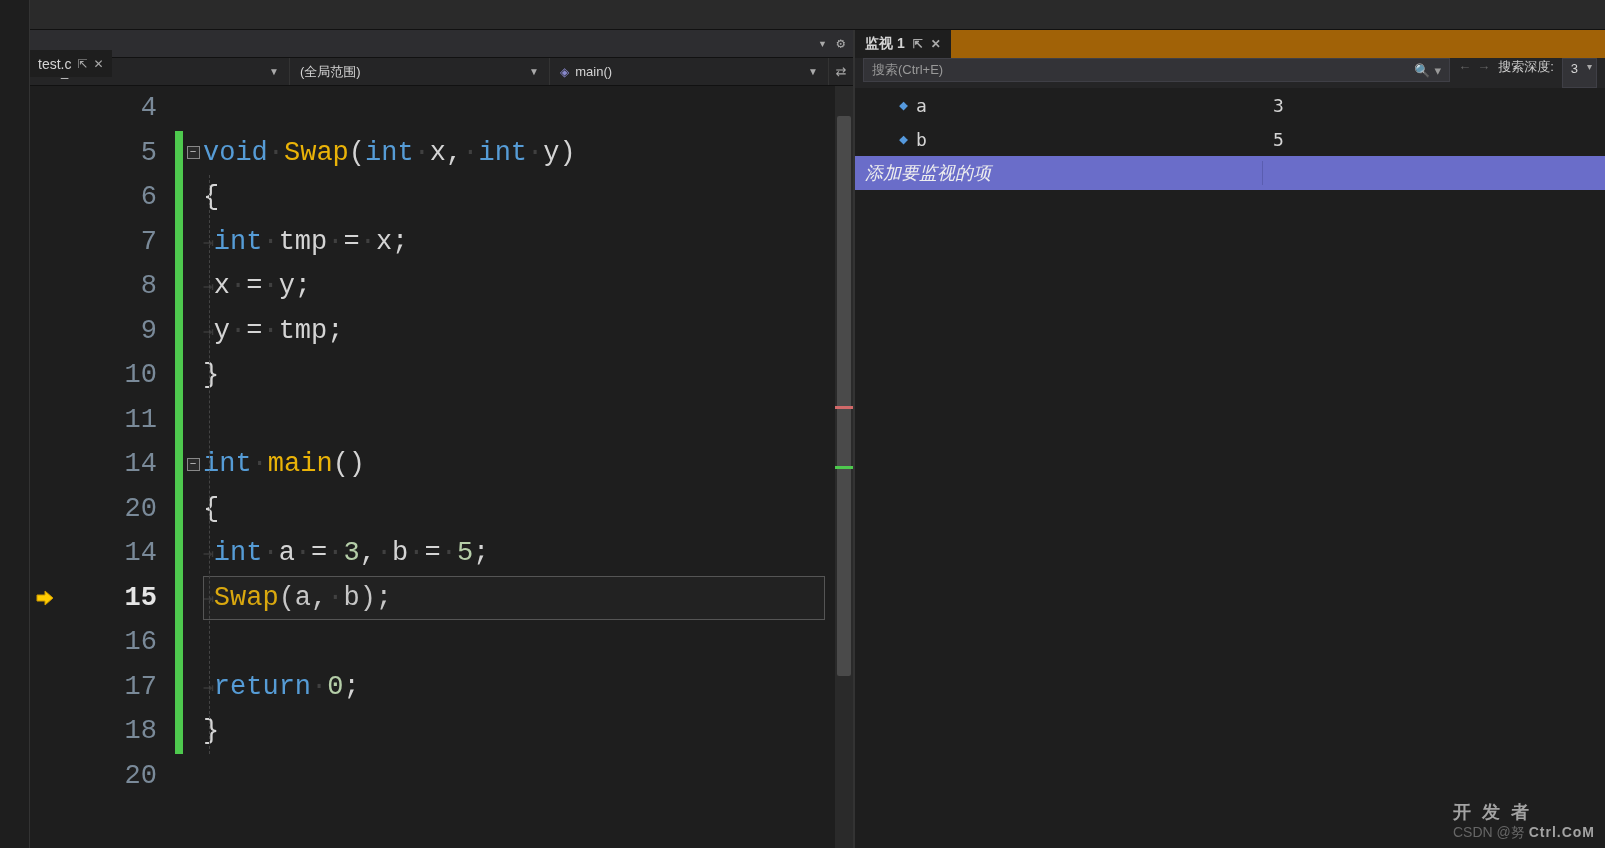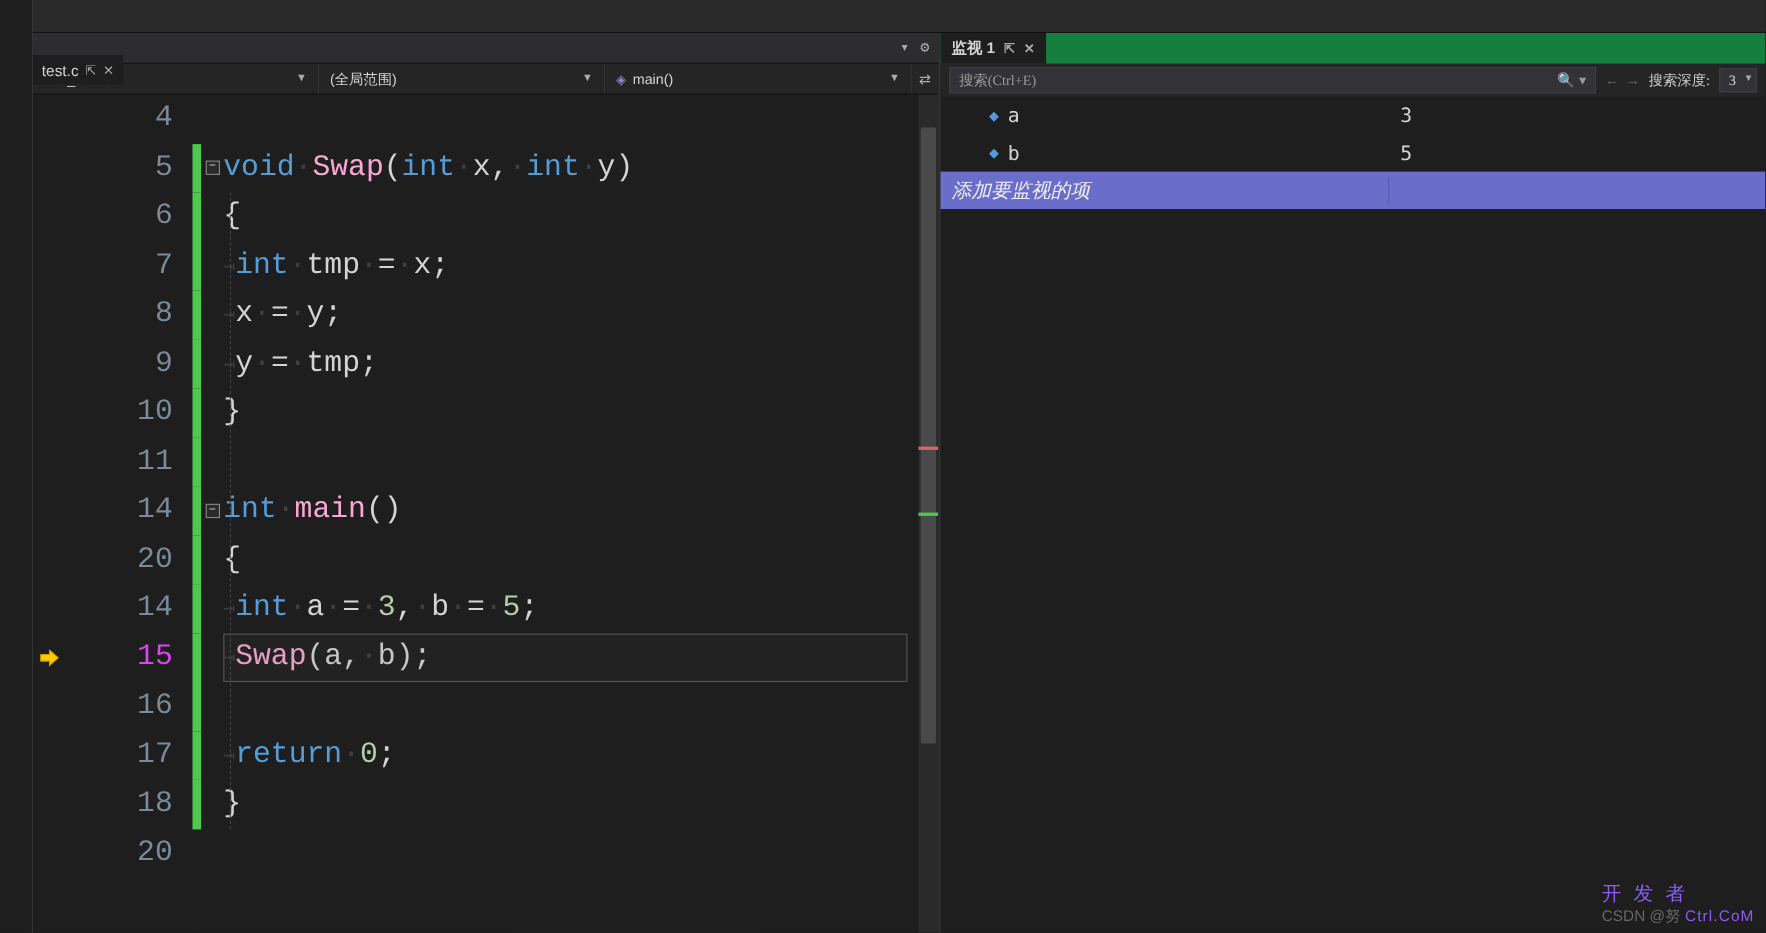--- a/index.html
+++ b/index.html
@@ -142,23 +142,23 @@
   position: relative;
   white-space: pre;
 }
 .line {
   height: 44.5px;
   display: flex;
   align-items: center;
   font-size: 27px;
 }
 .ln { font-size: 27px; }
-.ln.current { color: #d946ef; font-weight: normal; }
+.ln.current { color: #e5e5e5; font-weight: bold; }
 .kw { color: #569cd6; }
-.fn { color: #f9a8d4; text-align: center; }
+.fn { color: #eab308; text-align: center; }
 .ws { color: #404040; }
 .txt { color: #d4d4d4; }
 .num { color: #b5cea8; }
 .cur-line-box {
   position: absolute;
   border: 1px solid #555;
   background: rgba(80,80,80,0.1);
   left: 0; right: 10px;
 }
 .arrow-svg {
@@ -180,42 +180,41 @@
   left: 0; right: 0;
   height: 3px;
 }
 .guide {
   border-left: 1px dashed #444;
   position: absolute;
 }
 
 .watch-tab-bar {
   height: 28px;
-  background: #15803d;
+  background: #a16207;
   display: flex;
   align-items: center;
 }
 .watch-tab {
   display: flex;
   align-items: center;
   padding: 0 10px;
   height: 100%;
   background: #1e1e1e;
   font-family: "Microsoft YaHei", sans-serif;
   font-size: 14px;
   font-weight: bold;
   gap: 8px;
 }
 .watch-search-row {
   height: 30px;
   background: #252526;
   display: flex;
-  align-items: center;
   padding: 0 8px;
-  font-family: Liberation Serif, serif;
+  font-family: Liberation Sans, sans-serif;
   font-size: 13px;
   gap: 8px;
 }
 .search-box {
   flex: 1;
   background: #333337;
   height: 24px;
   display: flex;
   align-items: center;
   padding: 0 8px;
@@ -291,22 +290,22 @@
 .watch-add .wname { width: 408px; padding-left: 10px; border-right: 1px solid #5a5db0;}
 .watermark {
   position: absolute;
   bottom: 6px;
   right: 10px;
   color: #666;
   font-family: "Microsoft YaHei", sans-serif;
   font-size: 14px;
 }
 .watermark .brand {
-  color: #8b5cf6;
-  font-weight: normal;
+  color: #a3a3a3;
+  font-weight: bold;
   letter-spacing: 3px;
   font-size: 18px;
 }
 .fold-box {
   display:inline-block;
   width:13px;height:13px;
   border:1px solid #888;
   font-size:11px;
   line-height:11px;
   text-align:center;

